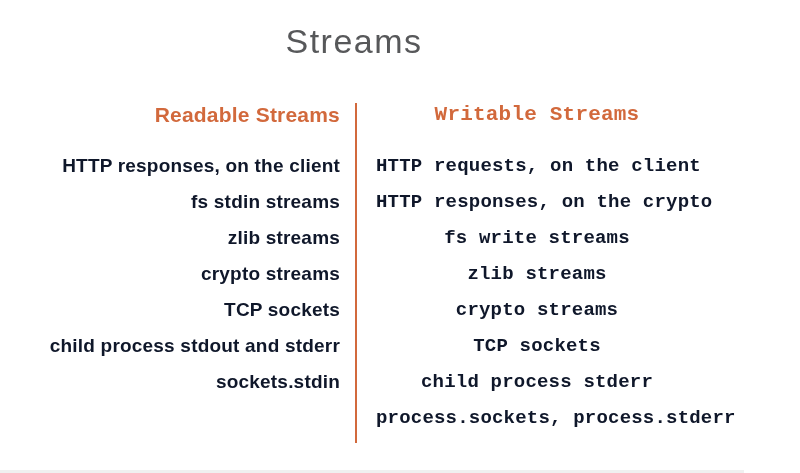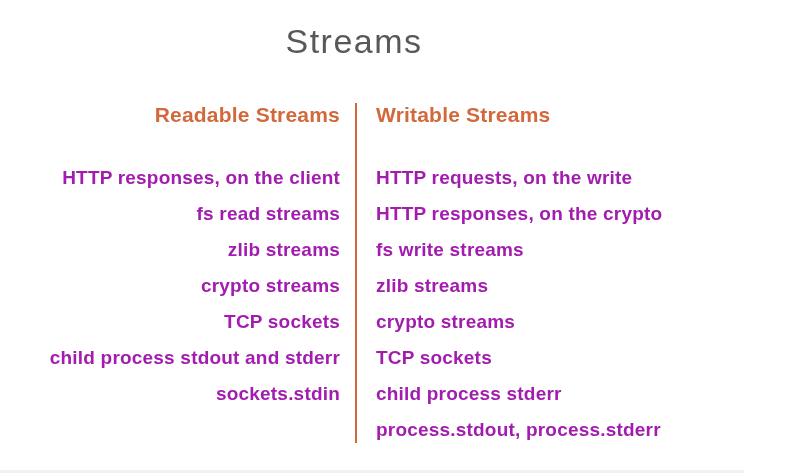--- a/index.html
+++ b/index.html
@@ -30,35 +30,36 @@
     position: absolute;
     top: 102px;
     width: 322px;
   }
   .column-left {
     left: 18px;
     text-align: right;
   }
   .column-right {
     left: 376px;
-    text-align: left;
+    text-align: center;
+    font-family: Liberation Mono, monospace;
   }
   .column-header {
     font-size: 21px;
     line-height: 26px;
     font-weight: bold;
     color: #d2693c;
-    margin-bottom: 32px;
+    margin-bottom: 20px;
     letter-spacing: 0.2px;
   }
   .stream-item {
     font-size: 19px;
     line-height: 36px;
     font-weight: bold;
-    color: #a21caf;
+    color: #0f172a;
     letter-spacing: 0.2px;
     white-space: nowrap;
   }
   .column-divider {
     position: absolute;
     left: 355px;
     top: 103px;
     width: 2px;
     height: 340px;
     background: #d2693c;
@@ -90,40 +91,40 @@
 </head>
 <body>
 
 <div class="slide">
 
   <div class="slide-title">Streams</div>
 
   <div class="column column-left">
     <div class="column-header">Readable Streams</div>
     <div class="stream-item">HTTP responses, on the client</div>
-    <div class="stream-item">fs read streams</div>
+    <div class="stream-item">fs stdin streams</div>
     <div class="stream-item">zlib streams</div>
     <div class="stream-item">crypto streams</div>
     <div class="stream-item">TCP sockets</div>
     <div class="stream-item">child process stdout and stderr</div>
     <div class="stream-item">sockets.stdin</div>
   </div>
 
   <div class="column-divider"></div>
 
   <div class="column column-right">
     <div class="column-header">Writable Streams</div>
-    <div class="stream-item">HTTP requests, on the write</div>
+    <div class="stream-item">HTTP requests, on the client</div>
     <div class="stream-item">HTTP responses, on the crypto</div>
     <div class="stream-item">fs write streams</div>
     <div class="stream-item">zlib streams</div>
     <div class="stream-item">crypto streams</div>
     <div class="stream-item">TCP sockets</div>
     <div class="stream-item">child process stderr</div>
-    <div class="stream-item">process.stdout, process.stderr</div>
+    <div class="stream-item">process.sockets, process.stderr</div>
   </div>
 
   <div class="bottom-strip"></div>
 
   <div class="logo-circle">
     <span>
       <svg width="24" height="24" viewBox="0 0 24 24" xmlns="http://www.w3.org/2000/svg">
         <path d="M6.5 6.2 L17.8 12 L6.5 17.8 Z" fill="none" stroke="#ffffff" stroke-width="1.5" stroke-linejoin="round"></path>
         <path d="M9.5 9 L15.2 12 L9.5 15" fill="none" stroke="#ffffff" stroke-width="1.5" stroke-linejoin="round"></path>
         <path d="M12.3 10.4 L15.6 12 L12.3 13.6" fill="none" stroke="#ffffff" stroke-width="1.2" stroke-linejoin="round"></path>

